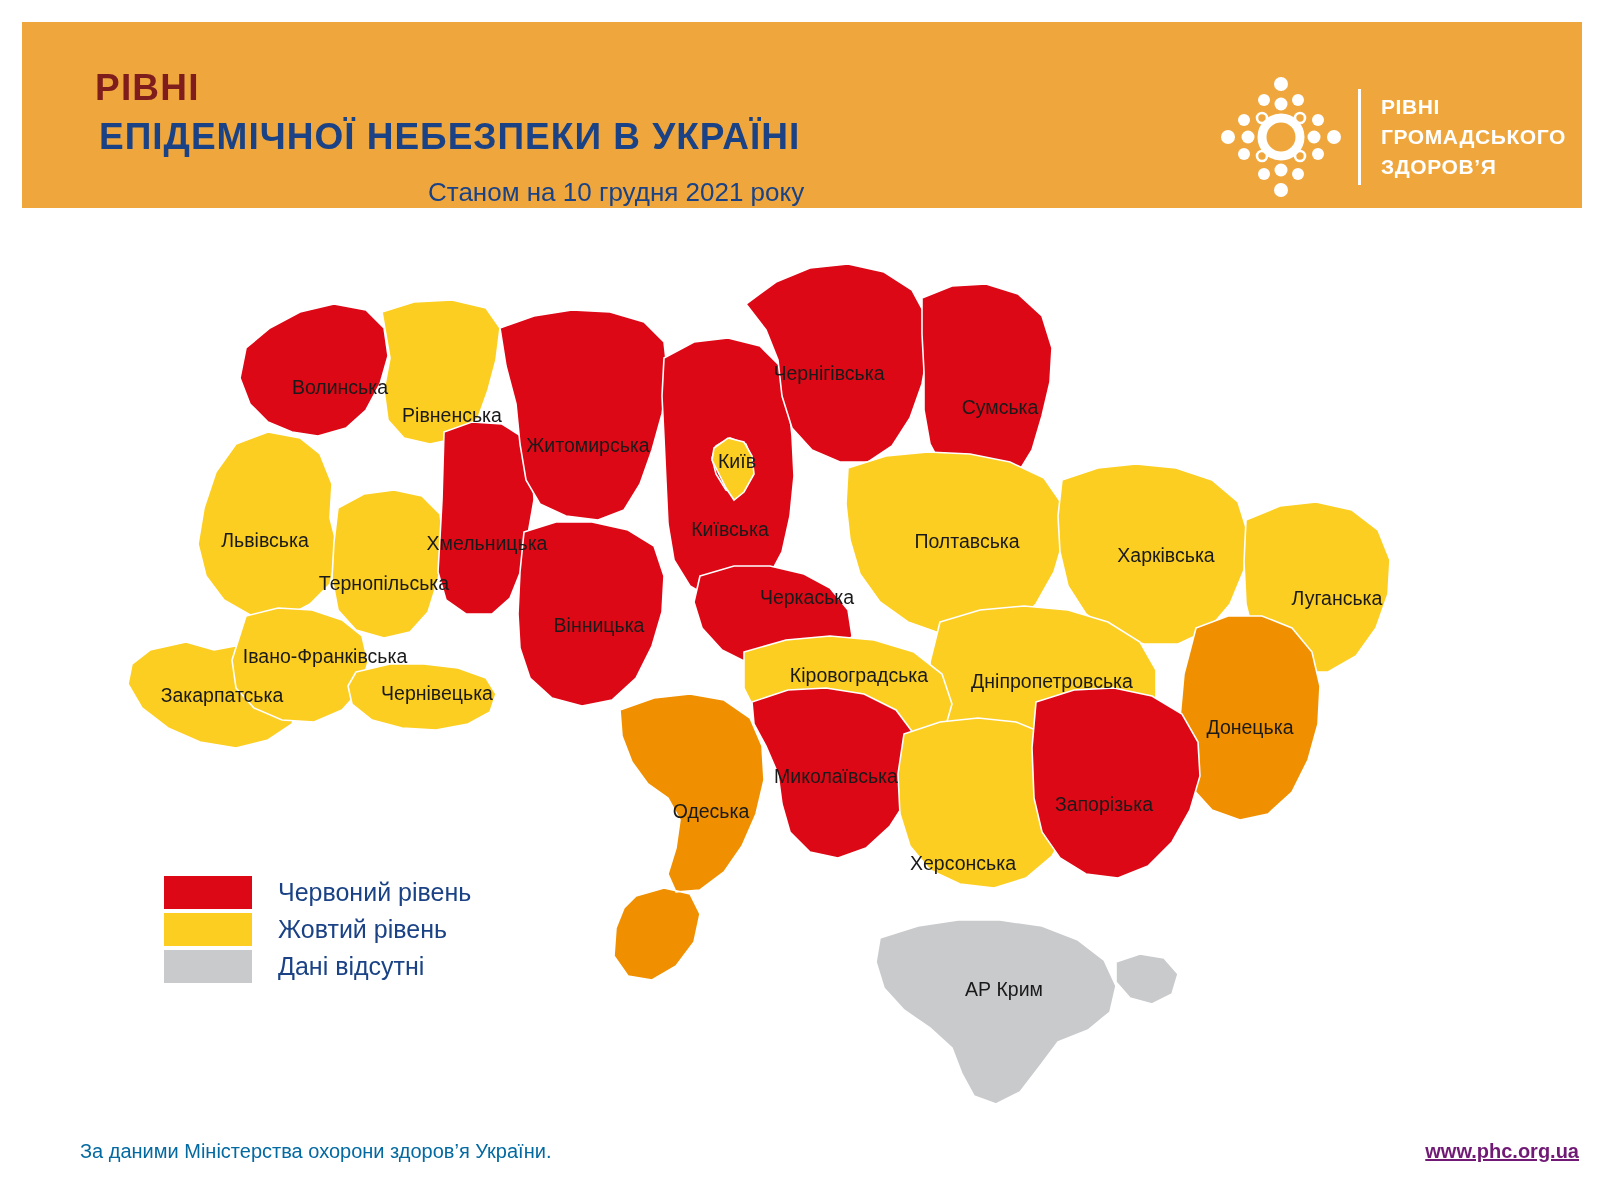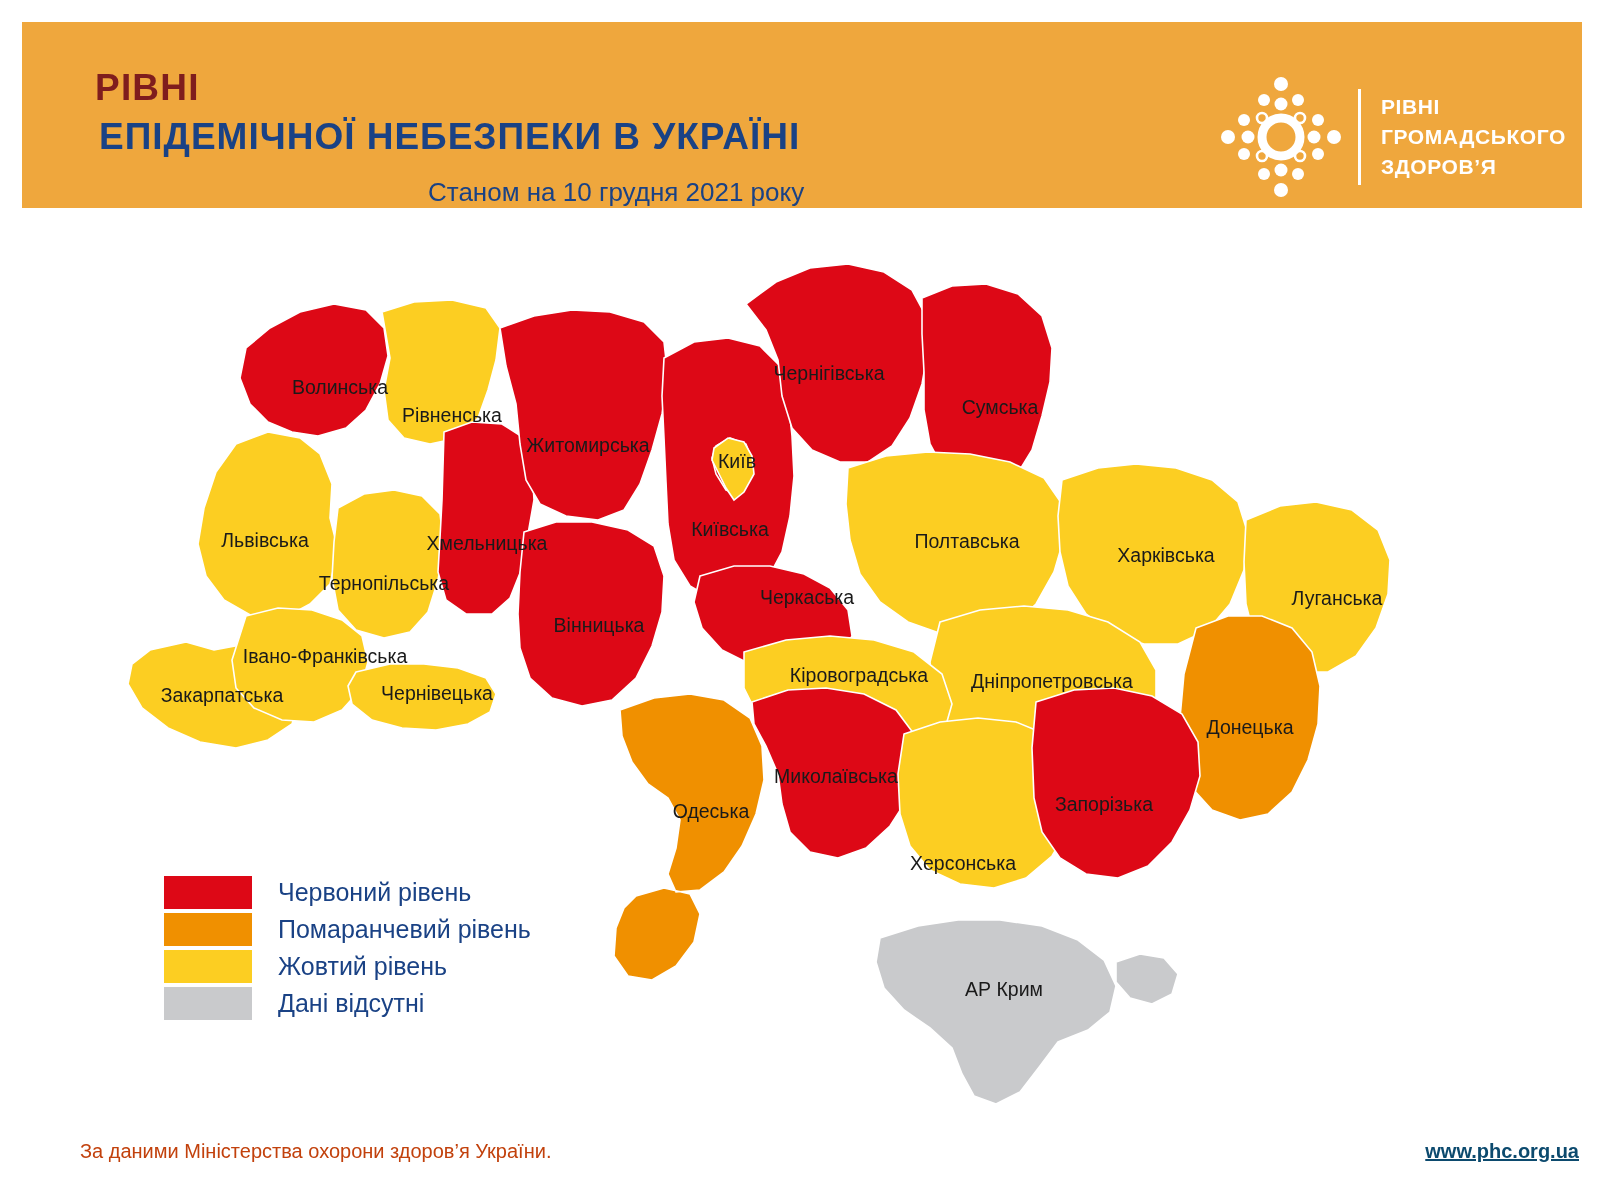--- a/index.html
+++ b/index.html
@@ -30,21 +30,21 @@
   .lbl{font-family:"Liberation Sans","DejaVu Sans",sans-serif;
        font-size:19.5px;fill:#1a1a1a;text-anchor:middle;}
 
   
   #legend{position:absolute;left:148px;top:876px;}
   .legend-row{display:flex;align-items:flex-start;height:35px;margin-bottom:2px;margin-left:16px;}
   .legend-swatch{width:88px;height:33px;margin-right:26px;}
   .legend-label{font-size:25px;color:#1A4285;line-height:33px;}
 
   
-  #footer-note{position:absolute;left:80px;top:1140px;font-size:20px;color:#c2410c;}
+  #footer-note{position:absolute;left:80px;top:1140px;font-size:20px;color:#0369a1;}
   #footer-url{position:absolute;right:22px;top:1140px;font-size:20px;
               font-weight:bold;color:#F08C00;}
 </style>
 </head>
 <body>
 
 <div id="header-band" style="background: rgb(239, 167, 61);">
   <div id="title-block">
     <p id="title-line1" style="color: #7f1d1d;">РІВНІ</p>
     <p id="title-line2" style="color: rgb(26, 66, 133);">ЕПІДЕМІЧНОЇ НЕБЕЗПЕКИ В УКРАЇНІ</p>
@@ -176,27 +176,23 @@
       </g>
 </svg>
 </div>
 
 <div id="legend">
   <div class="legend-row">
     <div class="legend-swatch" style="background: rgb(221, 8, 22);"></div>
     <div class="legend-label">Червоний рівень</div>
   </div>
   <div class="legend-row">
-    <div class="legend-swatch" style="background: rgb(240, 144, 0);"></div>
-    <div class="legend-label">Помаранчевий рівень</div>
-  </div>
-  <div class="legend-row">
     <div class="legend-swatch" style="background: rgb(252, 206, 34);"></div>
     <div class="legend-label">Жовтий рівень</div>
   </div>
   <div class="legend-row">
     <div class="legend-swatch" style="background: rgb(201, 202, 204);"></div>
     <div class="legend-label">Дані відсутні</div>
   </div>
 </div>
 
 <div id="footer-note">За даними Міністерства охорони здоров’я України.</div>
-<a id="footer-url" href="#" style="color: #0c4a6e;">www.phc.org.ua</a>
+<a id="footer-url" href="#" style="color: #701a75;">www.phc.org.ua</a>
 
 </body></html>

